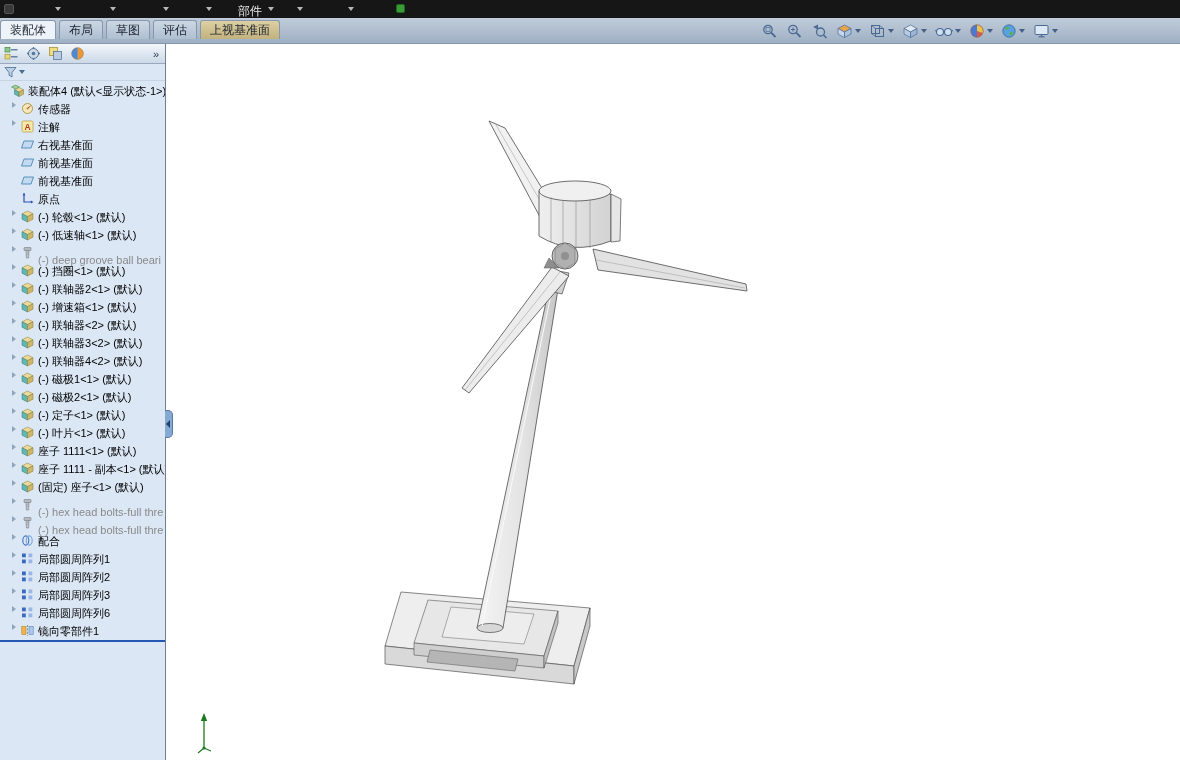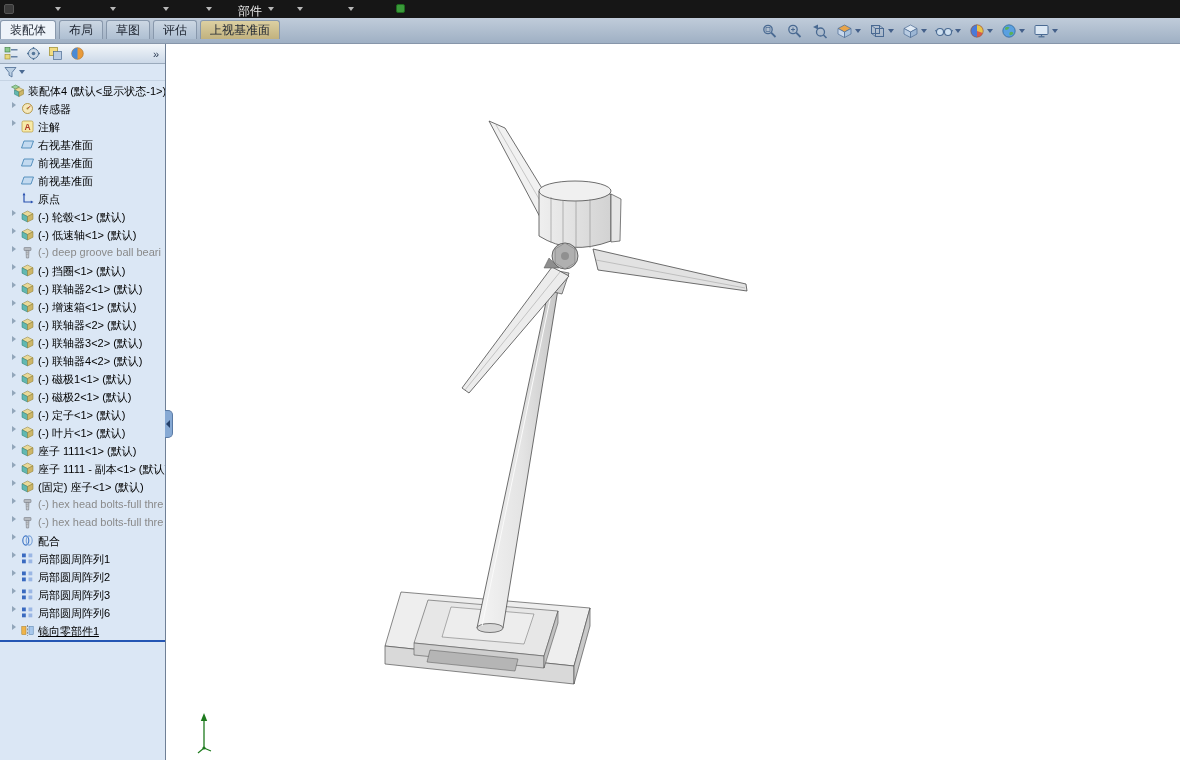--- a/index.html
+++ b/index.html
@@ -50,22 +50,22 @@
 
   #tree { flex:1; overflow:hidden; padding-top:3px; }
   .trow { height:18px; display:flex; align-items:flex-start; font-size:11px;
     color:#000; padding-left:12px; white-space:nowrap; cursor:default; }
   .trow.root { padding-left:2px; }
   .trow .arr { width:9px; flex:none; display:flex; }
   .trow .arr i { width:0; height:0; border-top:3px solid transparent;
     border-bottom:3px solid transparent; border-left:4px solid #92a6ba; }
   .trow .ticon { width:15px; flex:none; display:flex; margin-right:2px; }
   .trow .lbl { overflow:hidden; }
-  .trow.gray .lbl { color:#8a8a8a; }
-  .trow.selected { border-bottom:2px solid #2456b4;text-decoration:underline; }
+  .trow.gray .lbl { color:#8a8a8a;margin-top:8px; }
+  .trow.selected { border-bottom:2px solid #2456b4; }
 
   .splitter { position:absolute; right:-8px; top:366px; width:8px; height:28px;
     background:#86a9d4; border:1px solid #5a7aa4; border-left:none;
     border-radius:0 5px 5px 0; z-index:6; cursor:col-resize; }
   .splitter::after { content:""; display:block; margin:9px 1px; width:0; height:0;
     border-top:4px solid transparent; border-bottom:4px solid transparent;
     border-right:4px solid #24406a; }
 
   .viewport { flex:1; background:#ffffff; position:relative; }
   .viewport svg.model { position:absolute; left:0; top:0; }

